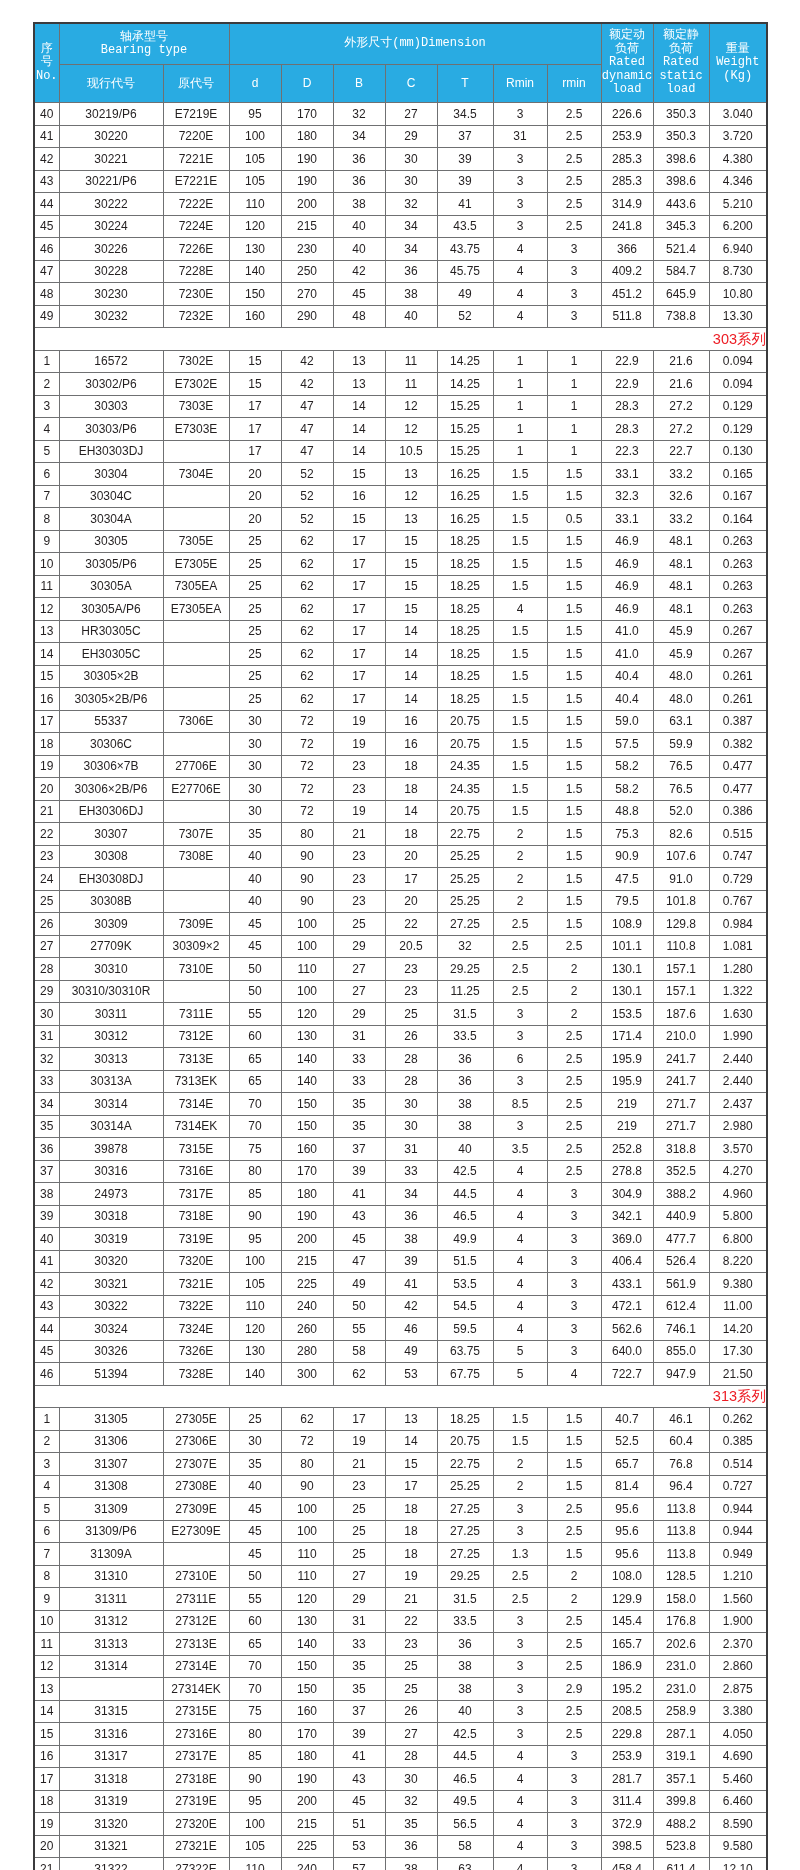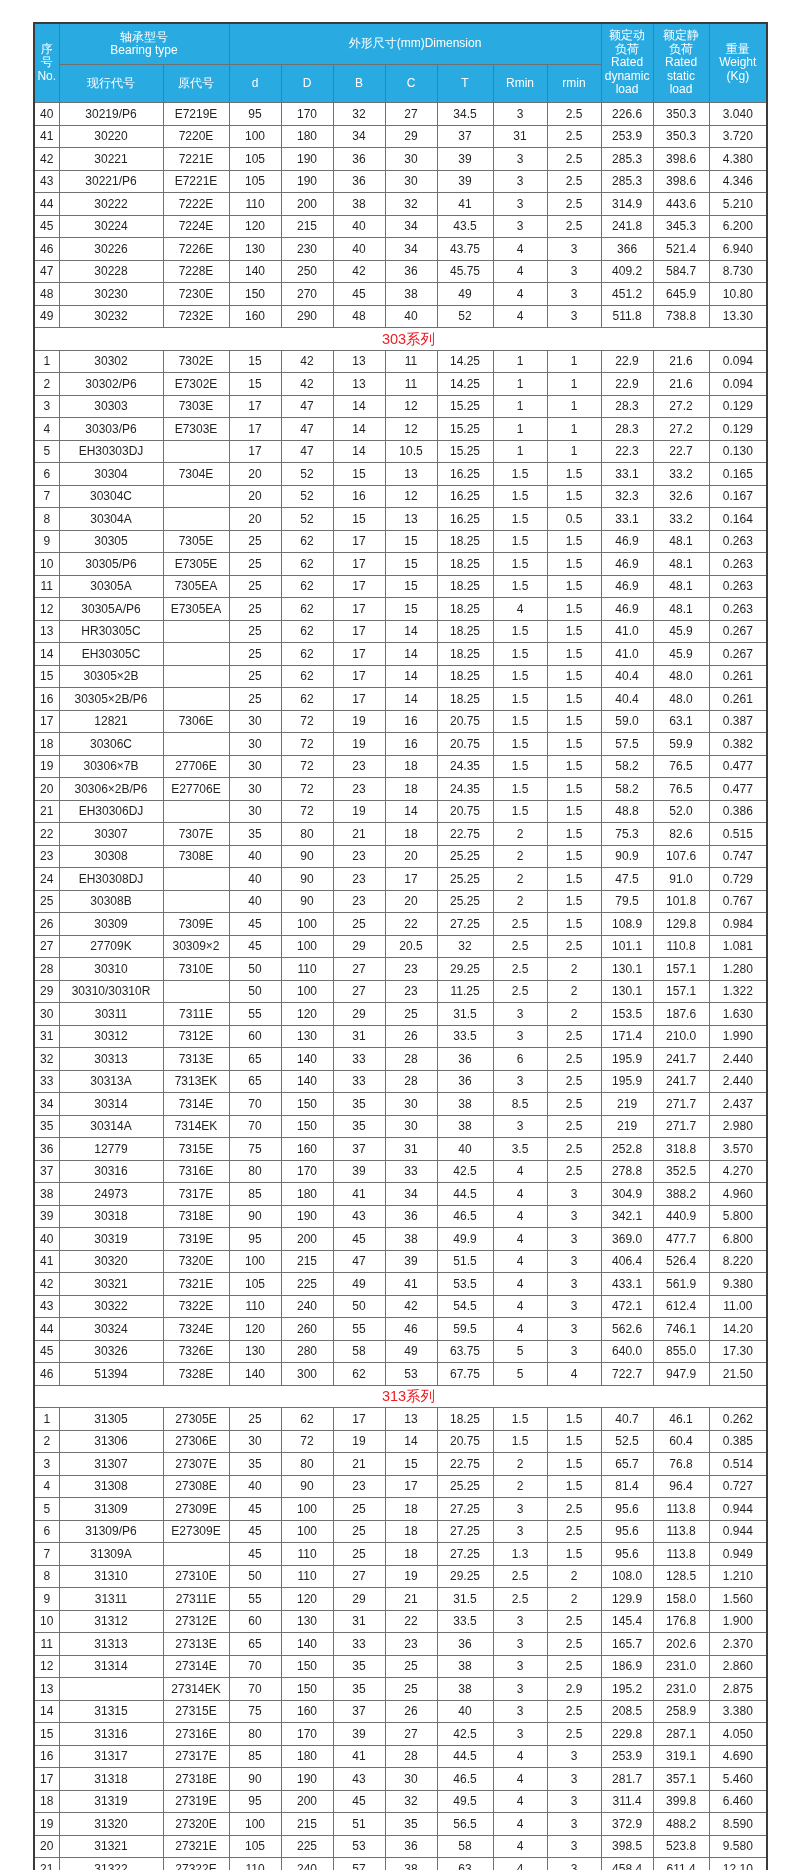--- a/index.html
+++ b/index.html
@@ -33,32 +33,32 @@
   }
   thead th {
     background: #29abe2;
     color: #ffffff;
     font-weight: normal;
     font-size: 12px;
     line-height: 13.5px;
     white-space: pre-line;
     border-color: #3b3b3d;
   }
-  thead tr.h1 th { height: 40px; }
+  thead tr.h1 th { height: 40px; font-family: Liberation Mono, monospace; }
   thead tr.h2 th { height: 37px; text-align: center; }
   tbody td {
     height: 21.5px;
     font-size: 12px;
     color: #231f20;
     background: #ffffff;
     line-height: 1;
   }
   tbody tr.section-row td {
     color: #ed1c24;
-    text-align: center;
+    text-align: right;
     font-size: 14.5px;
     font-weight: normal;
     padding-left: 16px;
   }
 </style>
 </head>
 <body>
 
 <table class="spec">
   <colgroup>
@@ -258,21 +258,21 @@
         <td>3</td>
         <td>511.8</td>
         <td>738.8</td>
         <td>13.30</td>
       </tr>
       <tr class="section-row">
         <td colspan="13">303系列</td>
       </tr>
       <tr>
         <td>1</td>
-        <td>30302</td>
+        <td>16572</td>
         <td>7302E</td>
         <td>15</td>
         <td>42</td>
         <td>13</td>
         <td>11</td>
         <td>14.25</td>
         <td>1</td>
         <td>1</td>
         <td>22.9</td>
         <td>21.6</td>
@@ -498,21 +498,21 @@
         <td>14</td>
         <td>18.25</td>
         <td>1.5</td>
         <td>1.5</td>
         <td>40.4</td>
         <td>48.0</td>
         <td>0.261</td>
       </tr>
       <tr>
         <td>17</td>
-        <td>12821</td>
+        <td>55337</td>
         <td>7306E</td>
         <td>30</td>
         <td>72</td>
         <td>19</td>
         <td>16</td>
         <td>20.75</td>
         <td>1.5</td>
         <td>1.5</td>
         <td>59.0</td>
         <td>63.1</td>
@@ -783,21 +783,21 @@
         <td>30</td>
         <td>38</td>
         <td>3</td>
         <td>2.5</td>
         <td>219</td>
         <td>271.7</td>
         <td>2.980</td>
       </tr>
       <tr>
         <td>36</td>
-        <td>12779</td>
+        <td>39878</td>
         <td>7315E</td>
         <td>75</td>
         <td>160</td>
         <td>37</td>
         <td>31</td>
         <td>40</td>
         <td>3.5</td>
         <td>2.5</td>
         <td>252.8</td>
         <td>318.8</td>

